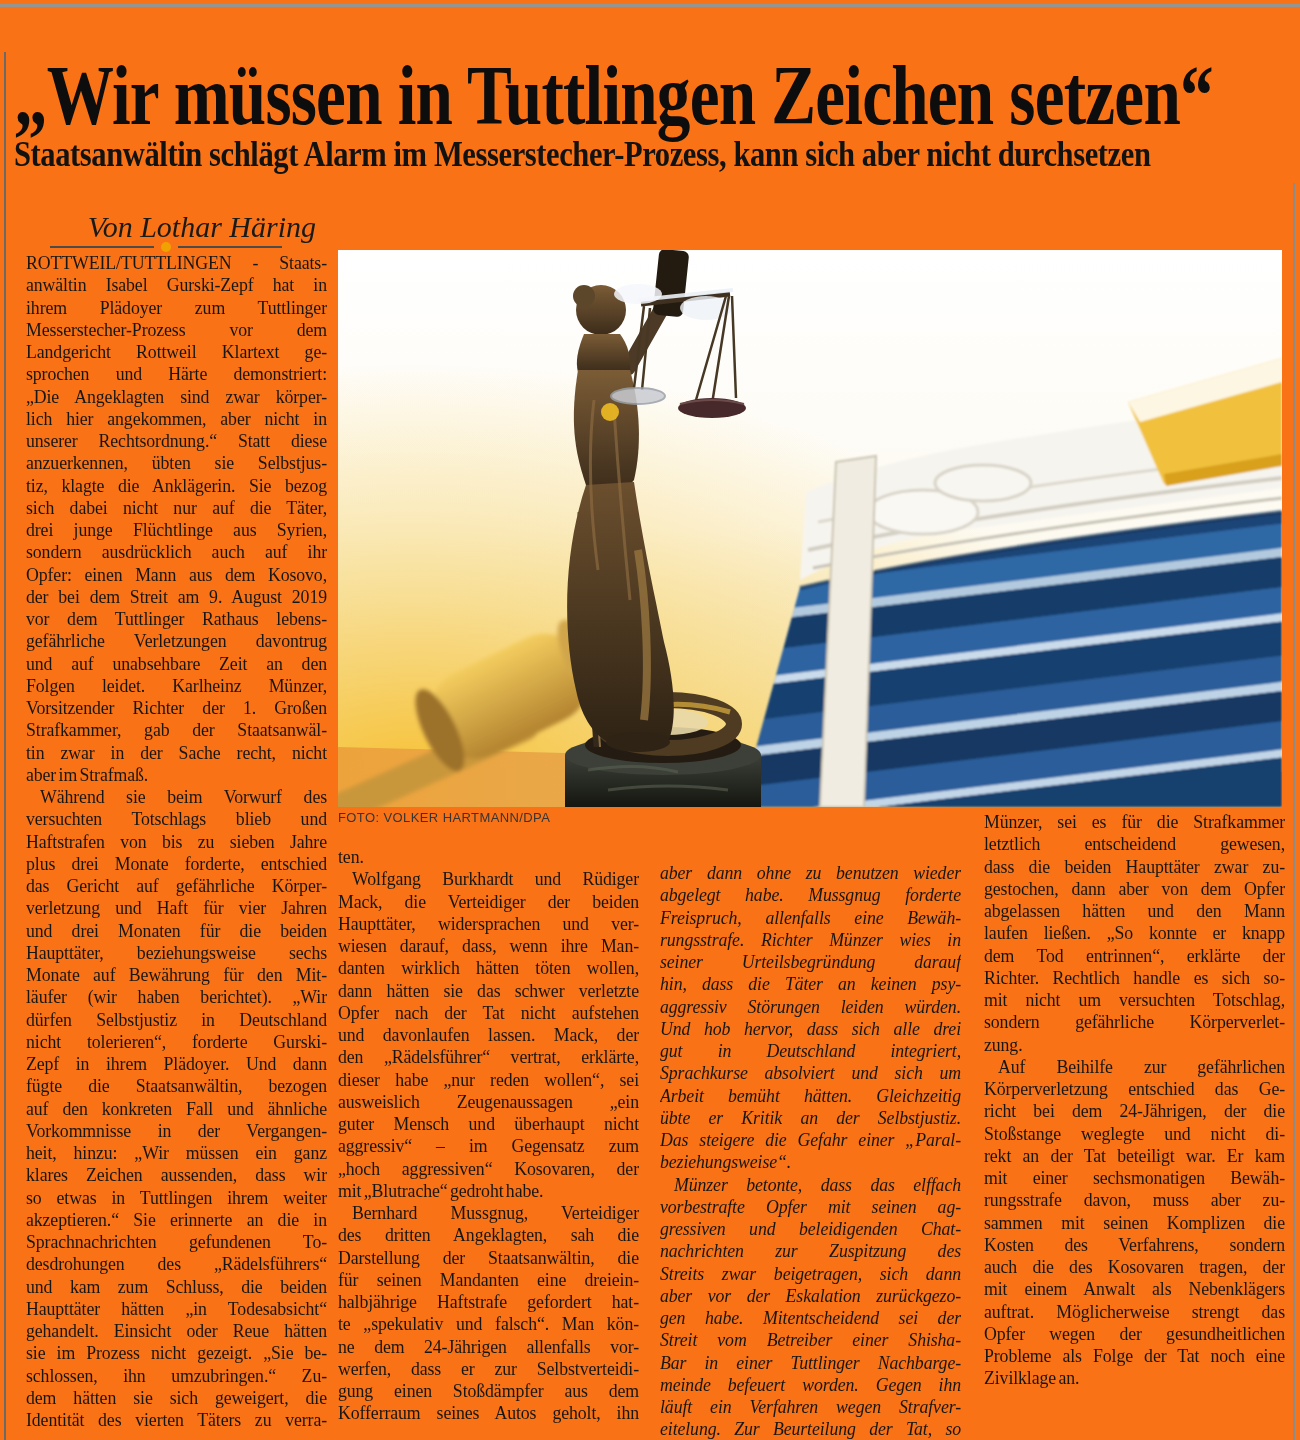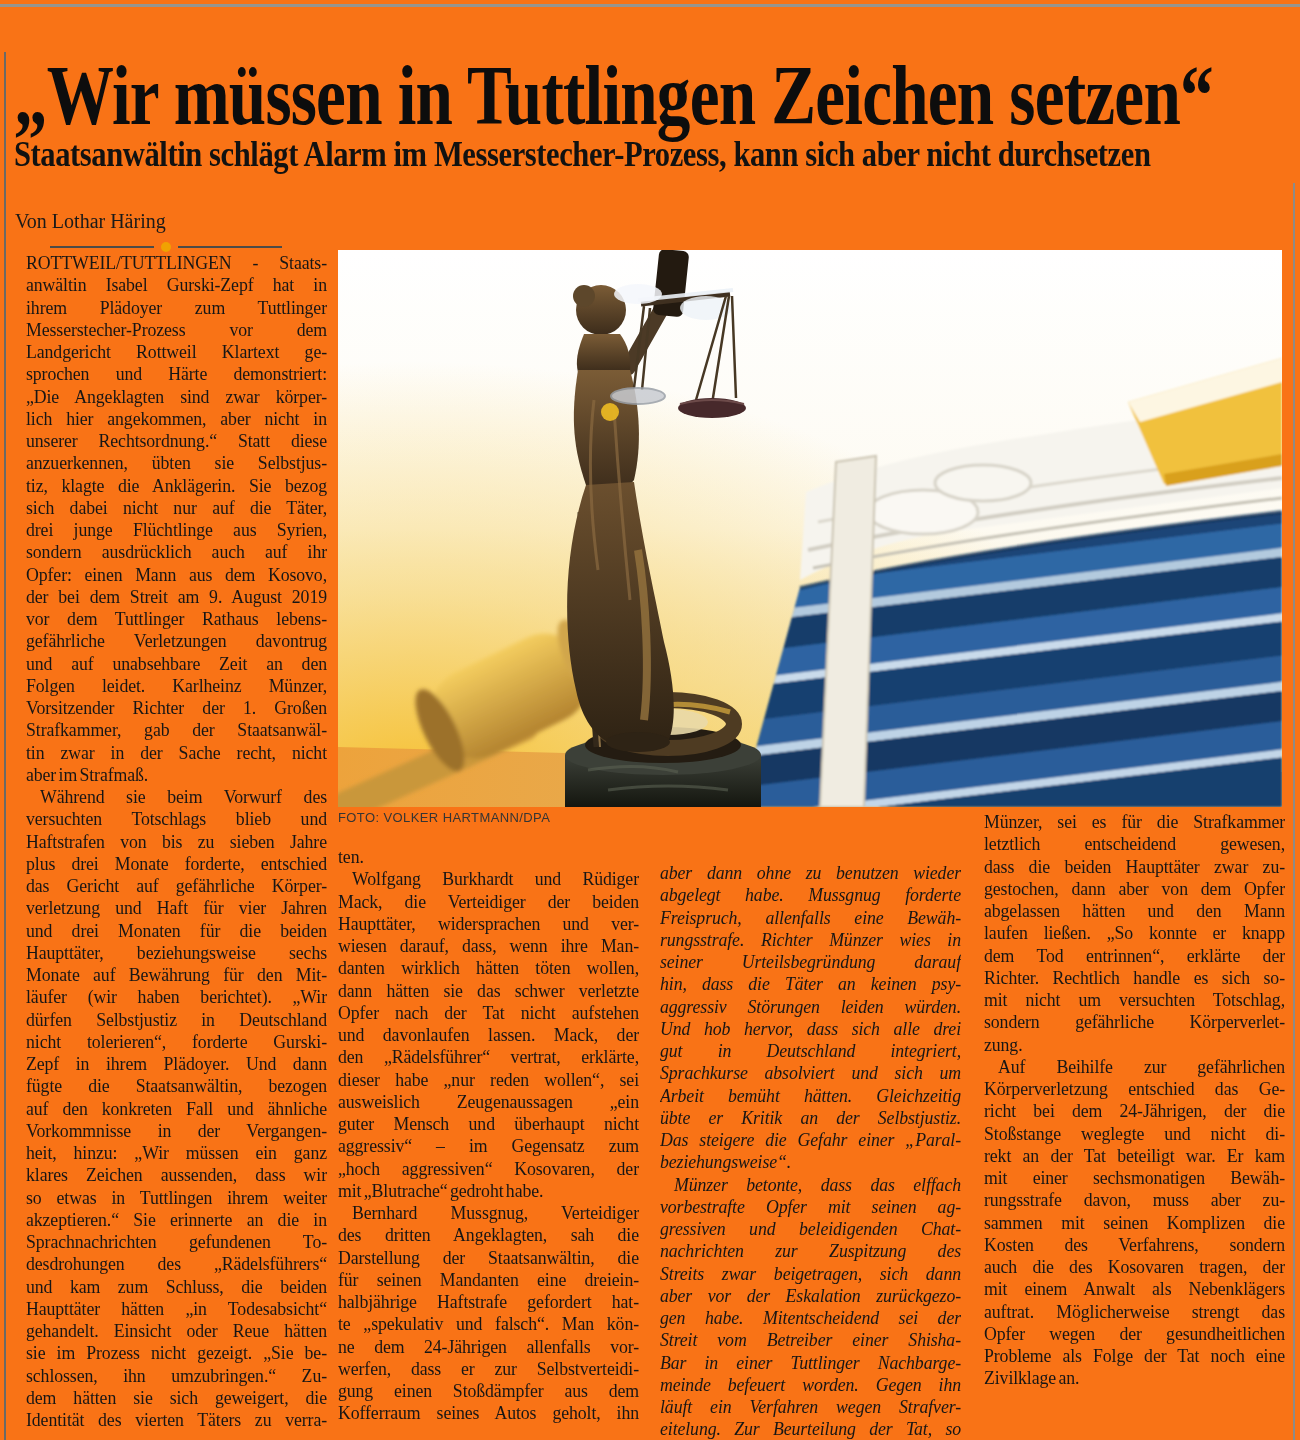--- a/index.html
+++ b/index.html
@@ -18,21 +18,21 @@
     font-size:84px;font-weight:bold;line-height:100px;white-space:nowrap;
     transform:scaleX(0.80);transform-origin:left center;letter-spacing:-1px;color:#0d0d0d;
   }
   .subheadline{
     position:absolute;left:14px;top:132px;width:1280px;height:46px;
     font-size:36px;font-weight:bold;line-height:44px;white-space:nowrap;
     transform:scaleX(0.85);transform-origin:left center;letter-spacing:-0.5px;color:#121211;
   }
   .byline{
     position:absolute;left:15px;top:210px;width:301px;height:28px;
-    font-size:20px;text-align:left;color:#1a1a19;
+    font-size:30px;font-style:italic;text-align:right;color:#1a1a19;
   }
   .ornament{
     position:absolute;left:50px;top:240px;width:232px;height:14px;
     display:flex;align-items:center;justify-content:center;gap:7px;
   }
   .ornament .bar{height:2px;background:#4c4b48;flex:1;}
   .ornament .dot{width:10px;height:10px;border-radius:50%;background:#f0a202;}
 
   .col{
     position:absolute;width:301px;overflow:hidden;

